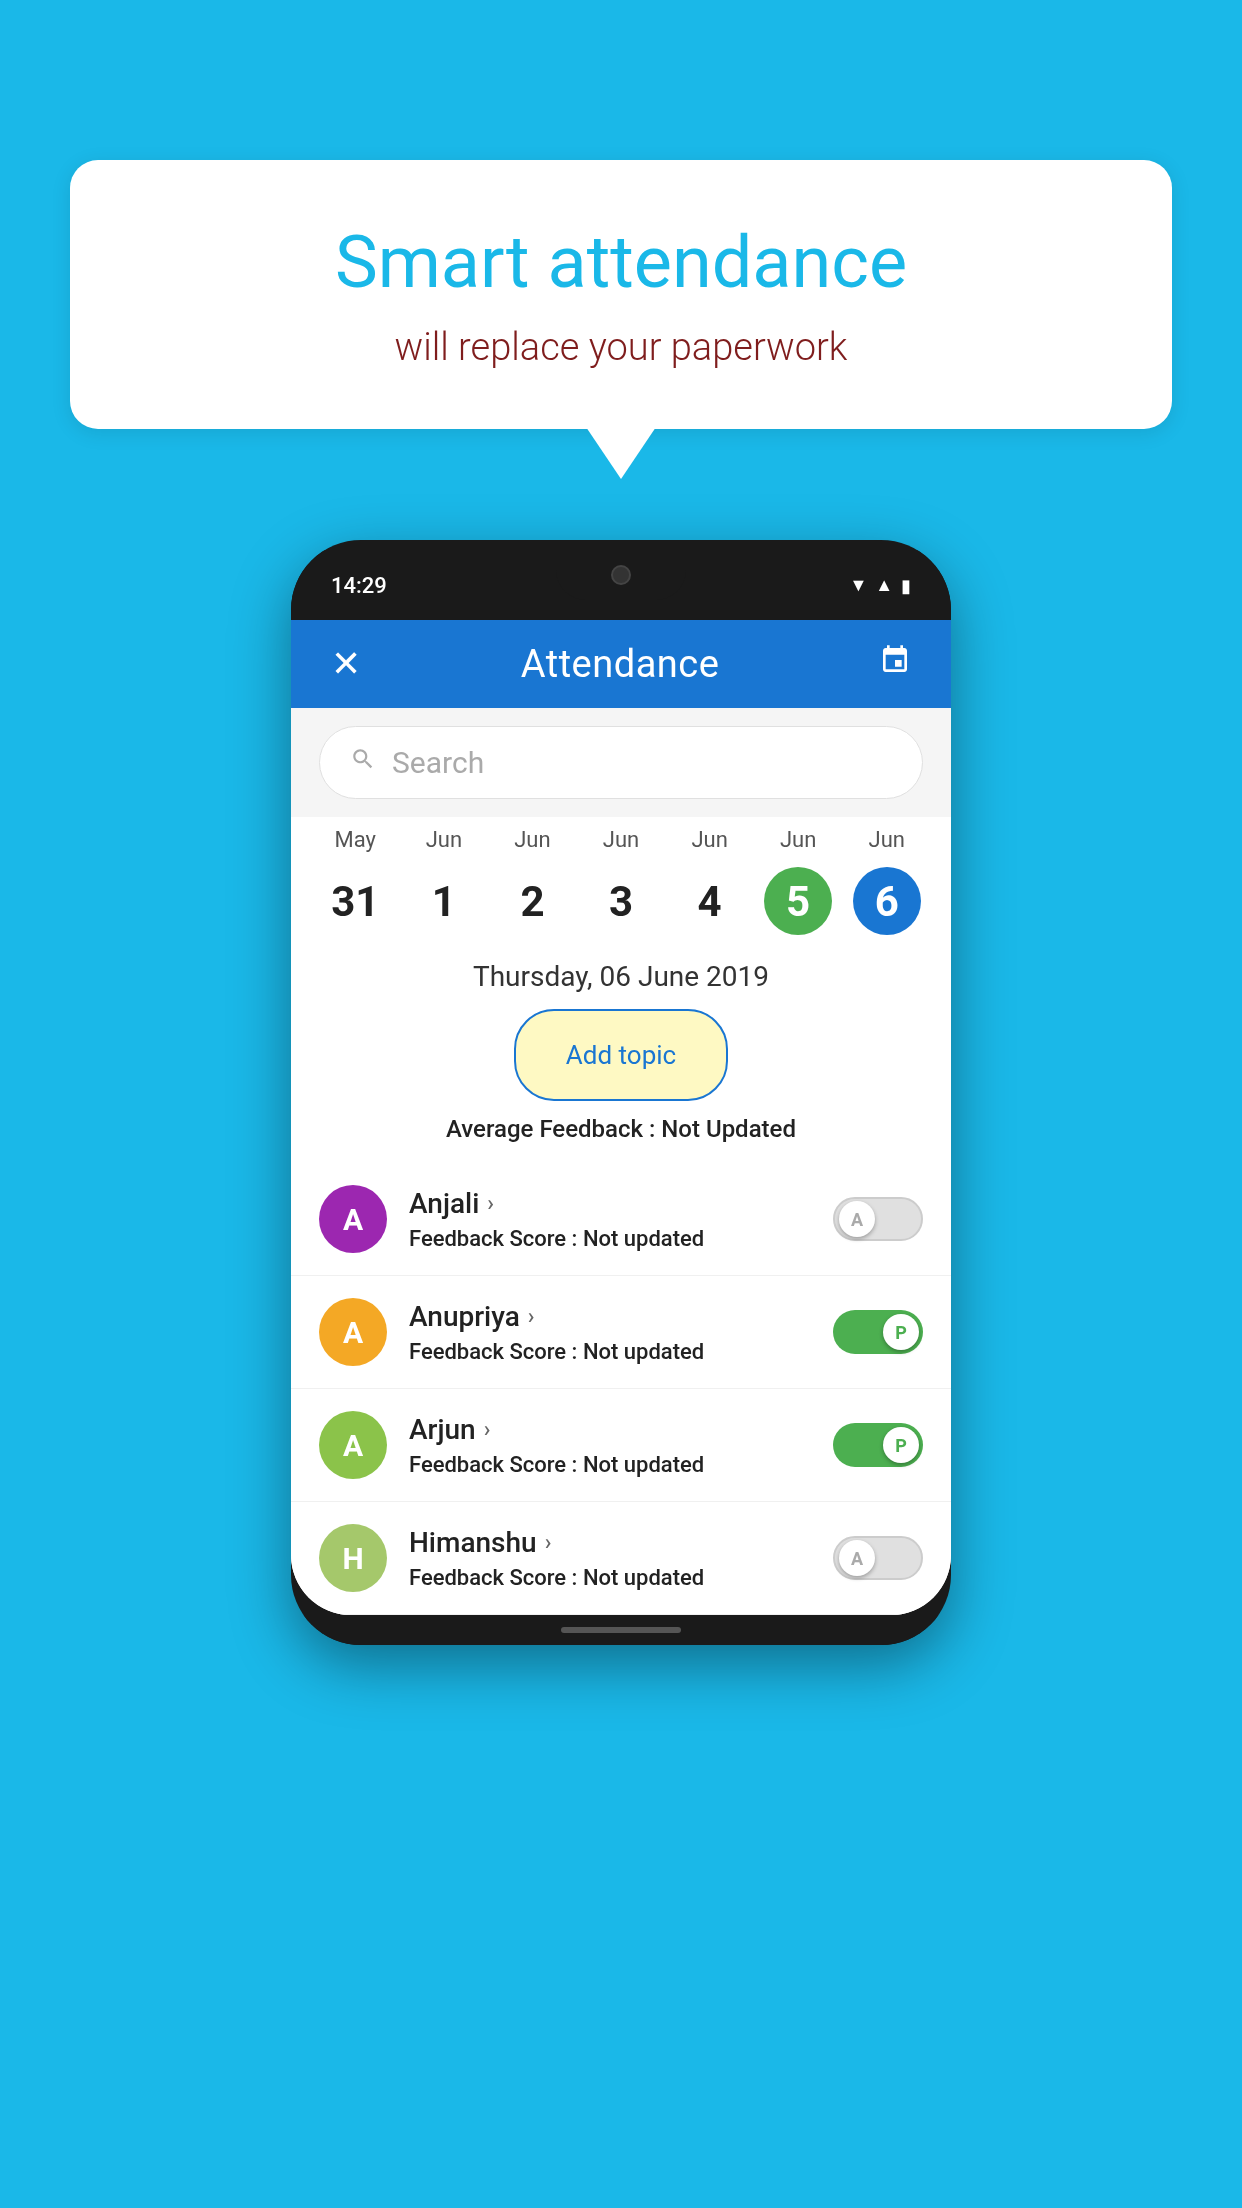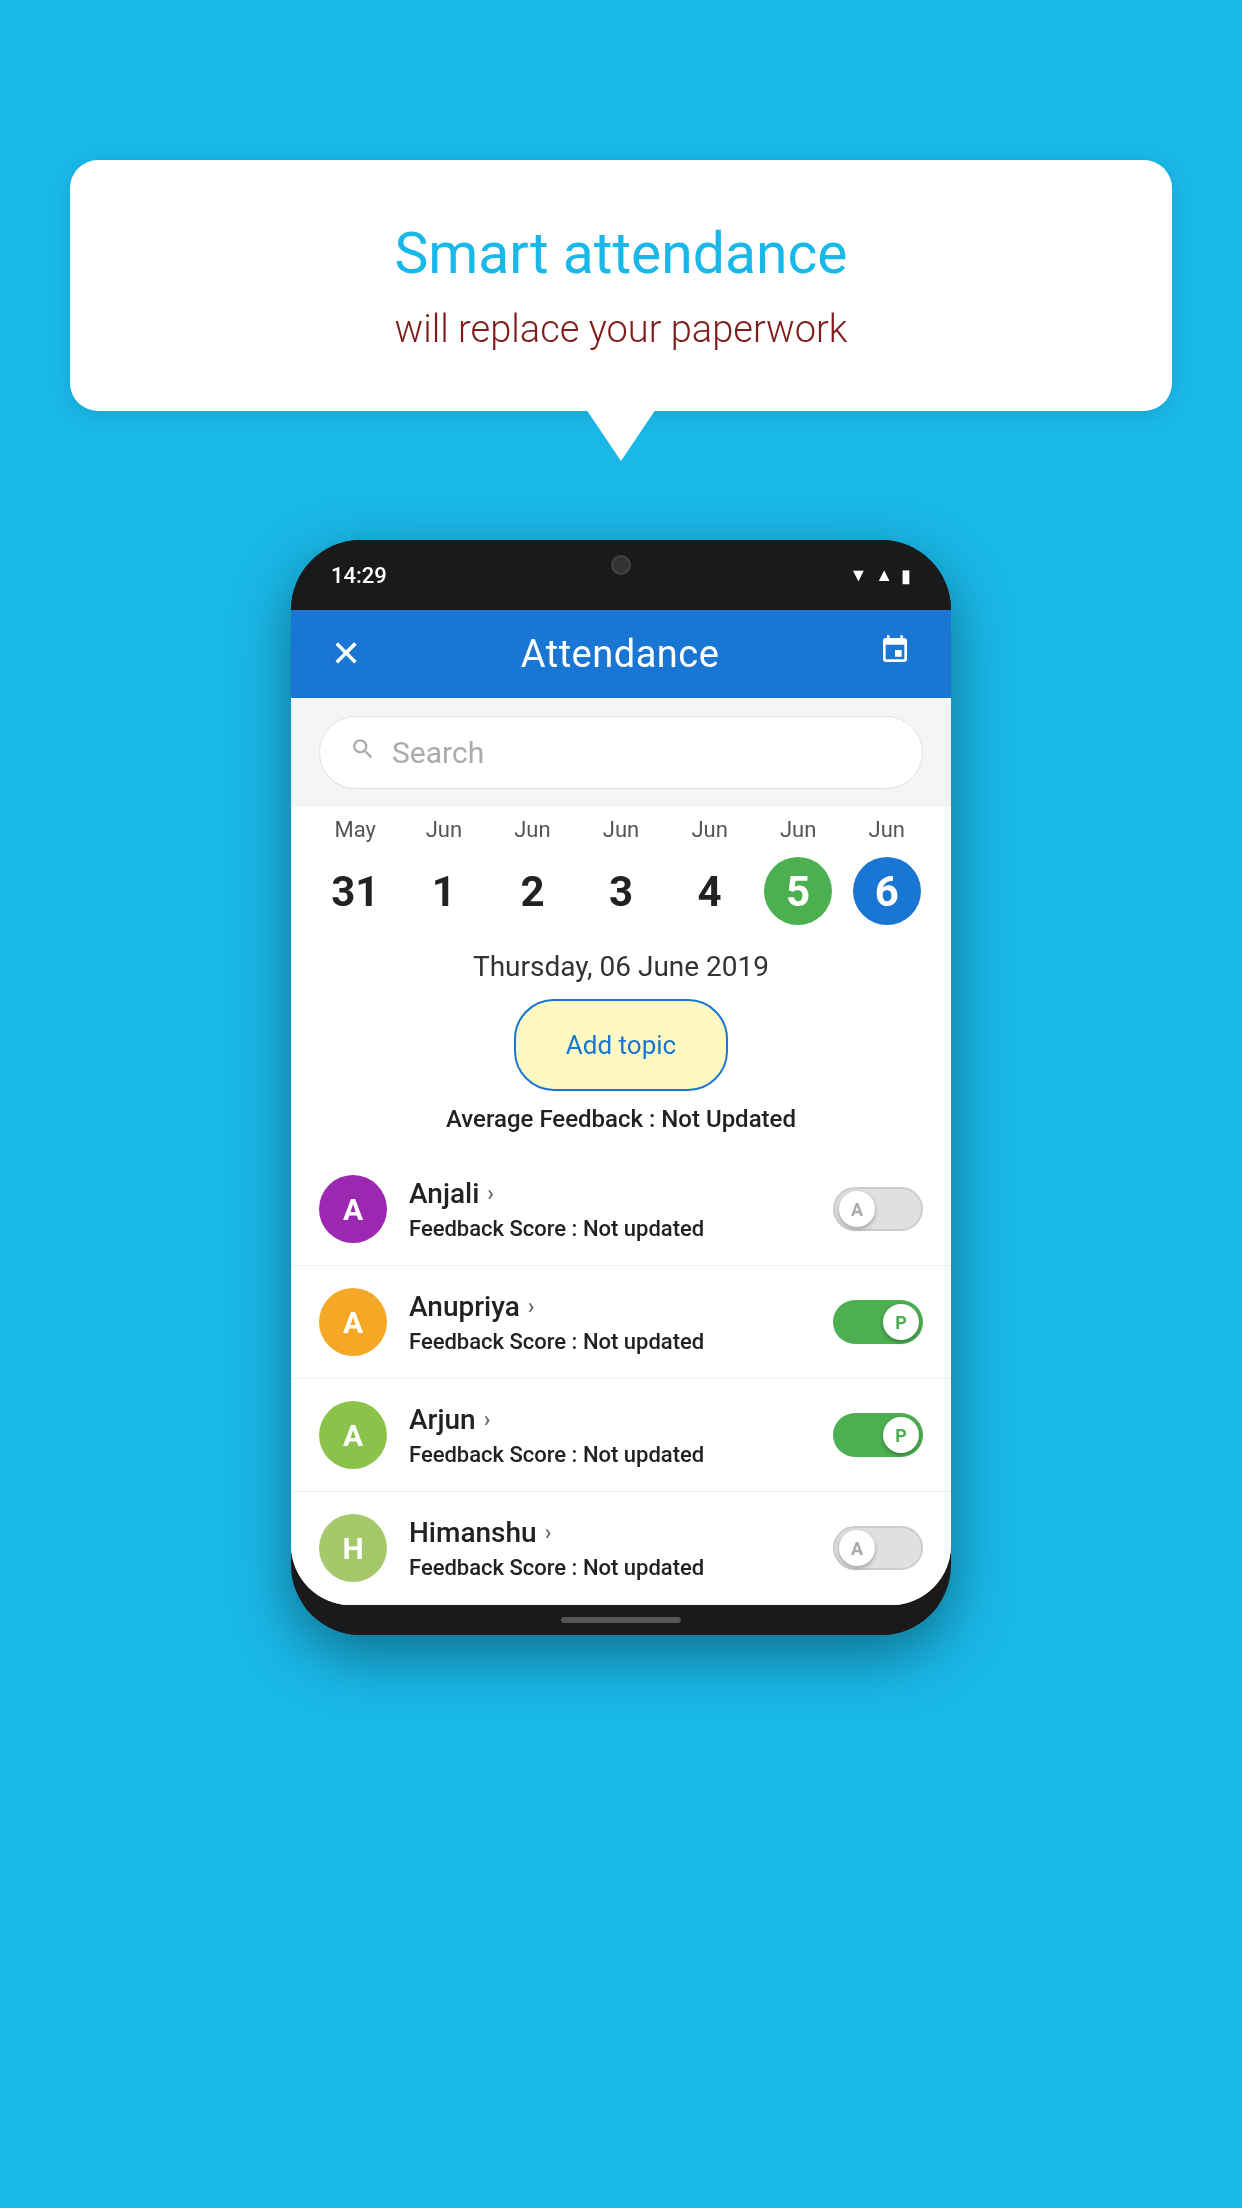--- a/index.html
+++ b/index.html
@@ -37,21 +37,21 @@
       left: 50%;
       transform: translateX(-50%);
       width: 0;
       height: 0;
       border-left: 35px solid transparent;
       border-right: 35px solid transparent;
       border-top: 52px solid white;
     }
 
     .speech-title {
-      font-size: 57px;
+      font-size: 72px;
       color: #1ab8e8;
       font-weight: 400;
       margin-bottom: 20px;
     }
 
     .speech-subtitle {
       font-size: 38px;
       color: #7f1d1d;
       font-weight: 300;
     }
@@ -77,20 +77,21 @@
     
     .phone-top-bar {
       background: #1a1a1a;
       height: 70px;
       display: flex;
       align-items: center;
       justify-content: space-between;
       padding: 0 40px;
       position: relative;
       z-index: 10;
+      margin-top: 10px;
     }
 
     .notch {
       position: absolute;
       top: 0;
       left: 50%;
       transform: translateX(-50%);
       width: 130px;
       height: 50px;
       background: #1a1a1a;

